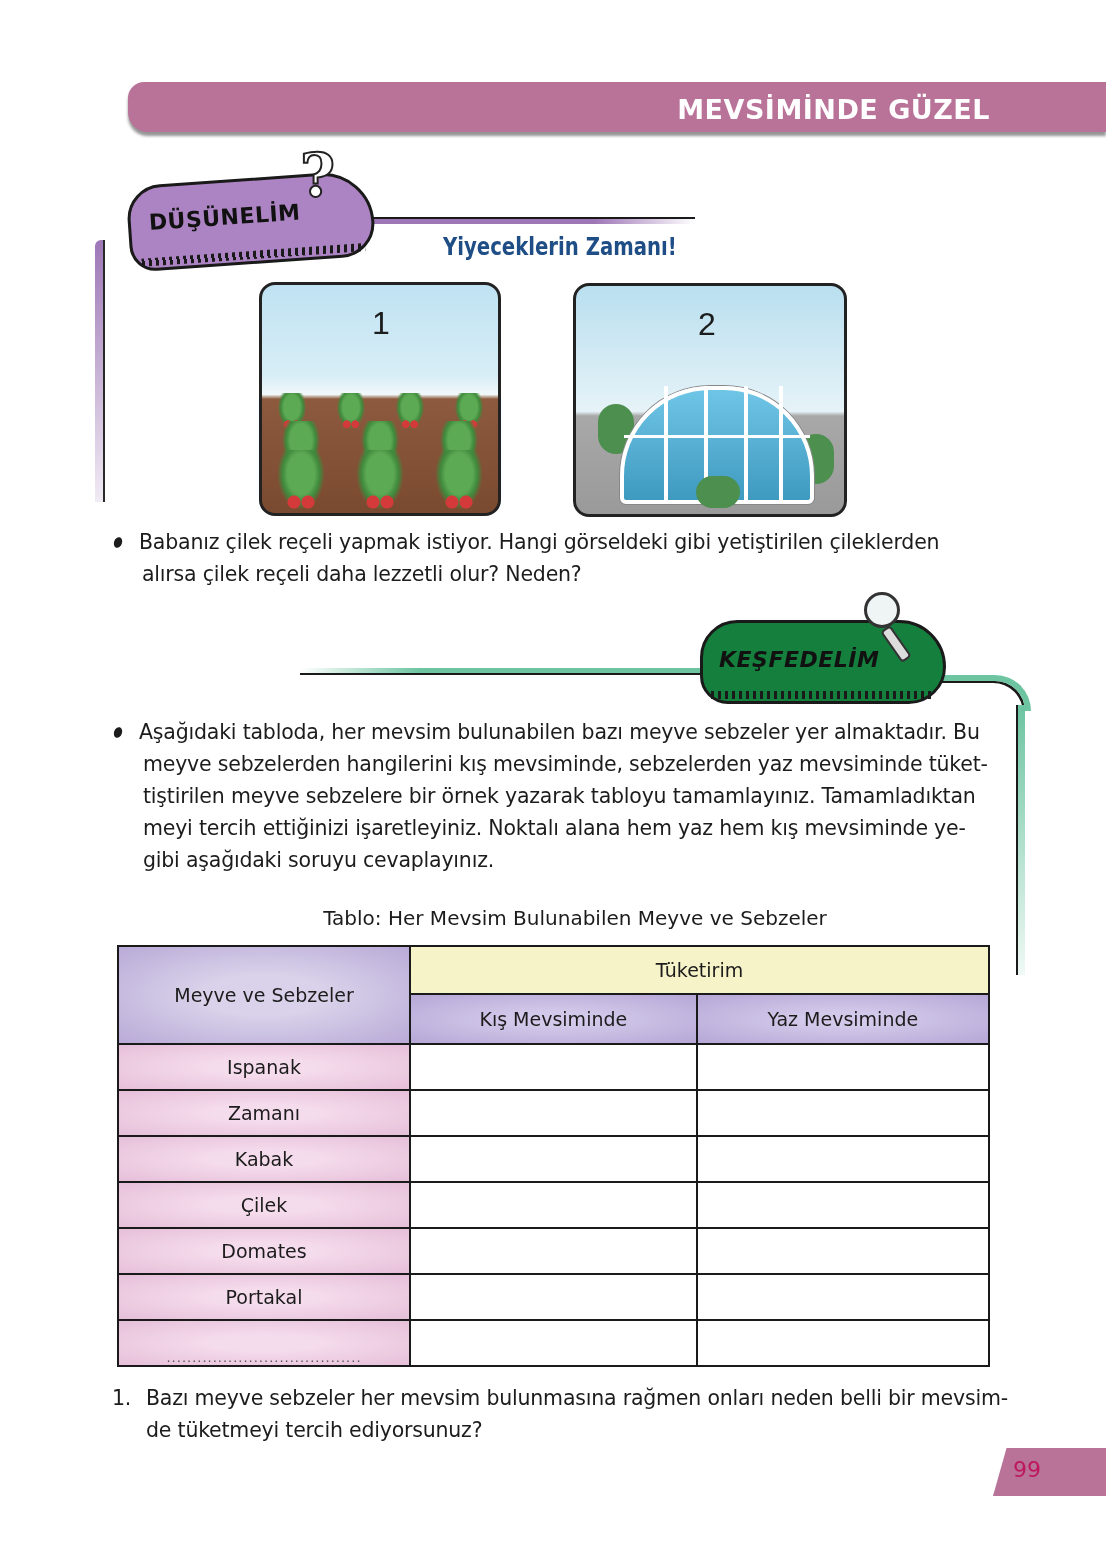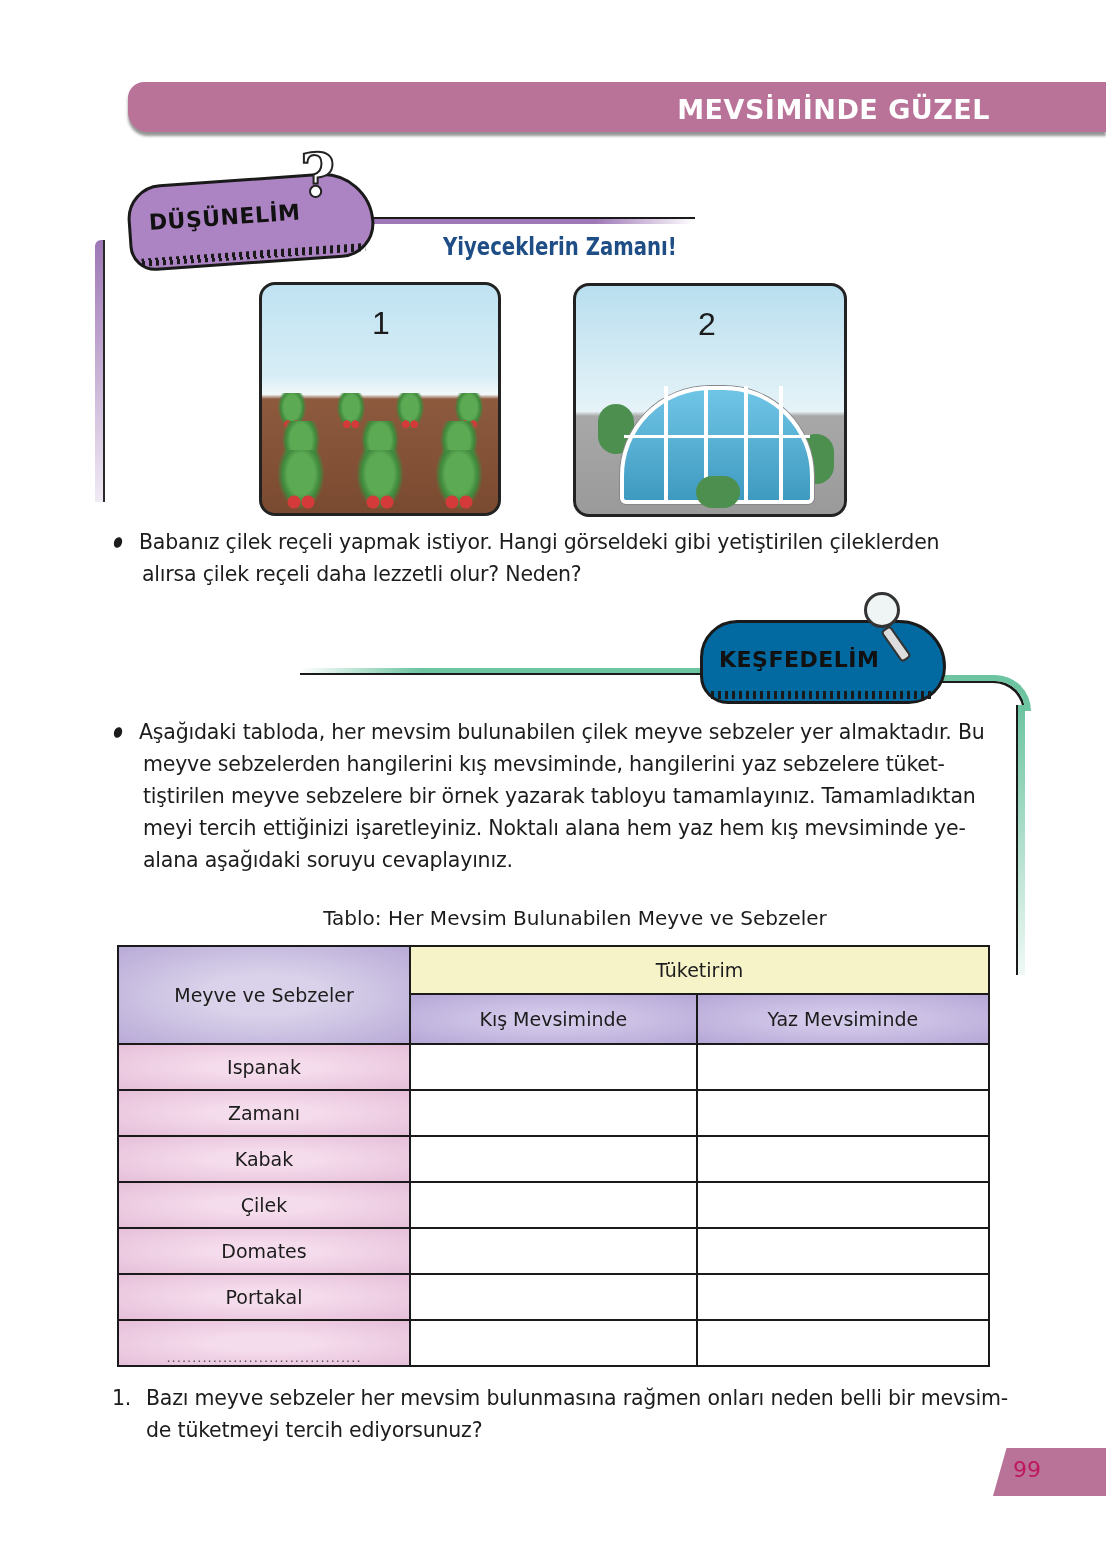--- a/index.html
+++ b/index.html
@@ -62,22 +62,22 @@
     border: 4px solid #fff; box-shadow: 0 0 0 1px #888; }
   .gh-rib { position: absolute; top: -4px; bottom: 0; width: 4px; background: #fff; }
   .bush { position: absolute; width: 36px; height: 50px; border-radius: 18px; background: #4d8f4f; }
 
   
   .para { font-size: 20.5px; line-height: 32px; color: #1c1c1c; font-family: "DejaVu Sans", sans-serif; letter-spacing: -0.2px; }
   .bullet { width: 8px; height: 11px; background: #1c1c1c; border-radius: 50%; transform: rotate(20deg); }
 
   
   .badge-green {
-    left: 700px; top: 620px; width: 240px; height: 78px; background: #0369a1;
-    border: 3px solid #1a1a1a; border-radius: 40px 50px 40px 30px;
+    left: 700px; top: 620px; width: 240px; height: 78px; background: #15803d;
+    border: 3px solid #1a1a1a; border-radius: 40px 50px 40px 30px; font-style: italic;
   }
   .badge-green::after {
     content: ""; position: absolute; left: 8px; right: 8px; bottom: 2px; height: 8px;
     background: repeating-linear-gradient(90deg, #1a1a1a 0 3px, transparent 3px 7px);
   }
   .green-line-h { left: 300px; top: 668px; width: 402px; height: 5px; background: linear-gradient(90deg, rgba(108,196,161,0), #6cc4a1 30%); border-bottom: 2px solid #1a1a1a; }
   .green-line-curve { left: 935px; top: 675px; width: 90px; height: 30px; border-top: 6px solid #6cc4a1; border-right: 6px solid #6cc4a1; border-radius: 0 40px 0 0; box-shadow: inset -2px 2px 0 #1a1a1a; }
   .green-line-v { left: 1016px; top: 705px; width: 7px; height: 270px; background: linear-gradient(180deg,#6cc4a1,rgba(108,196,161,0.1)); border-left: 2px solid #1a1a1a; }
   .magnifier { left: 864px; top: 592px; width: 30px; height: 30px; border: 3px solid #333; border-radius: 50%; background: #eef5f4; }
   .magnifier-handle { left: 890px; top: 625px; width: 8px; height: 34px; background: #ddd; border: 2px solid #333; border-radius: 4px; transform: rotate(-35deg); }
@@ -158,25 +158,25 @@
 <div class="abs green-line-curve"></div>
 <div class="abs green-line-v"></div>
 <div class="abs badge-green">
   <span class="abs badge-text" style="left:16px; top:24px;">KEŞFEDELİM</span>
 </div>
 <div class="abs magnifier"></div>
 <div class="abs magnifier-handle"></div>
 
 <div class="abs bullet" style="left:114px; top:727px;"></div>
 <div class="abs para" style="left:139px; top:716px; width:860px;">
-  <div>Aşağıdaki tabloda, her mevsim bulunabilen çilek meyve sebzeler yer almaktadır. Bu</div>
-  <div style="padding-left:4px;">meyve sebzelerden hangilerini kış mevsiminde, hangilerini yaz sebzelere tüket-</div>
+  <div>Aşağıdaki tabloda, her mevsim bulunabilen bazı meyve sebzeler yer almaktadır. Bu</div>
+  <div style="padding-left:4px;">meyve sebzelerden hangilerini kış mevsiminde, sebzelerden yaz mevsiminde tüket-</div>
   <div style="padding-left:4px;">tiştirilen meyve sebzelere bir örnek yazarak tabloyu tamamlayınız. Tamamladıktan</div>
   <div style="padding-left:4px;">meyi tercih ettiğinizi işaretleyiniz. Noktalı alana hem yaz hem kış mevsiminde ye-</div>
-  <div style="padding-left:4px;">alana aşağıdaki soruyu cevaplayınız.</div>
+  <div style="padding-left:4px;">gibi aşağıdaki soruyu cevaplayınız.</div>
 </div>
 
 <div class="abs tbl-caption">Tablo: Her Mevsim Bulunabilen Meyve ve Sebzeler</div>
 <table class="grid">
   <tbody>
       <tr>
     <th class="h-main" rowspan="2">Meyve ve Sebzeler</th>
     <th class="h-top" colspan="2">Tüketirim</th>
   </tr>
   <tr>

